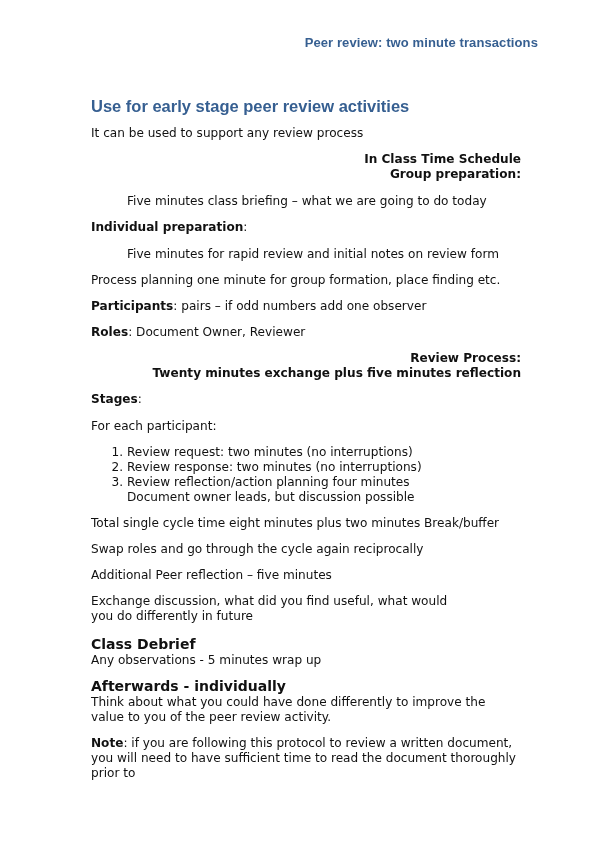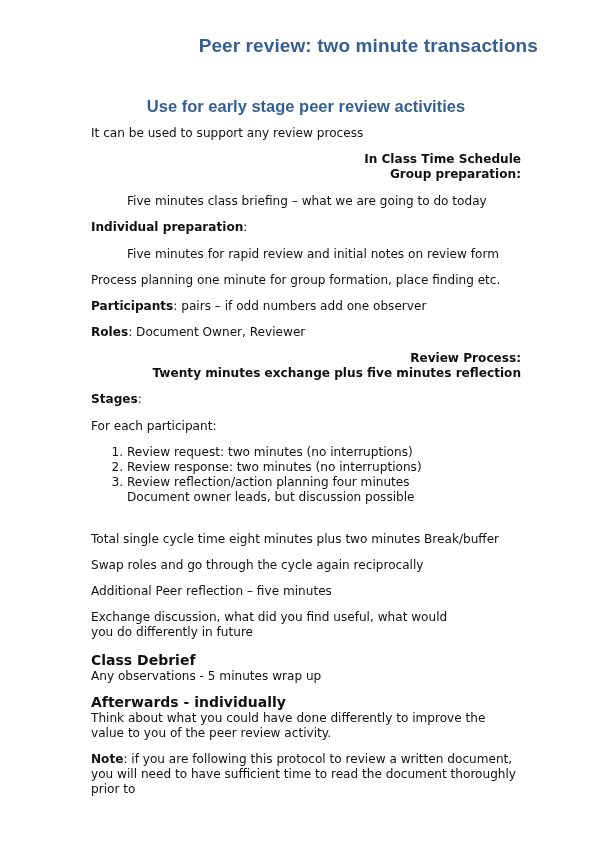--- a/index.html
+++ b/index.html
@@ -1,21 +1,21 @@
 <!DOCTYPE html>
 <html><head>
 <meta charset="utf-8">
 <style>
   html, body { margin: 0; padding: 0; background: #ffffff; }
   body { width: 600px; height: 849px; position: relative; overflow: hidden;
          font-family: "DejaVu Sans", sans-serif; color: #111; }
   .page-header { position: absolute; top: 35px; right: 62px; font-family: "Liberation Sans", sans-serif;
-                 font-weight: bold; font-size: 19px; color: #365f91; letter-spacing: 0.1px; }
+                 font-weight: bold; font-size: 13px; color: #365f91; letter-spacing: 0.1px; }
   .content { position: absolute; left: 91px; top: 97px; width: 430px; font-size: 12.1px; line-height: 15px; }
-  .h1 { font-family: "Liberation Sans", sans-serif; font-weight: bold; font-size: 16.5px; color: #365f91; line-height: 19px; margin: 0; text-align: center; }
+  .h1 { font-family: "Liberation Sans", sans-serif; font-weight: bold; font-size: 16.5px; color: #365f91; line-height: 19px; margin: 0; }
   p { margin: 0; }
   .gap { margin-top: 10px; }
   .b { font-weight: bold; text-align: right; }
   .indent { padding-left: 36px; }
   .h2 { font-weight: bold; font-size: 14px; line-height: 17px; }
   ol { margin: 10px 0 0 0; padding-left: 36px; }
   ol li { padding-left: 0; }
 </style>
 </head>
 <body>
@@ -42,21 +42,21 @@
 
   <p class="gap" style="margin-top:11px"><span class="b">Stages</span><span>:</span></p>
   <p class="gap" style="margin-top:12px">For each participant:</p>
 
   <ol style="margin-top:11px">
     <li>Review request: two minutes (no interruptions)</li>
     <li>Review response: two minutes (no interruptions)</li>
     <li><span>Review reflection/action planning four minutes</span><br><span>Document owner leads, but discussion possible</span></li>
   </ol>
 
-  <p class="gap" style="margin-top:27px">Total single cycle time eight minutes plus two minutes Break/buffer</p>
+  <p class="gap" style="margin-top:11px">Total single cycle time eight minutes plus two minutes Break/buffer</p>
   <p class="gap" style="margin-top:11px">Swap roles and go through the cycle again reciprocally</p>
   <p class="gap" style="margin-top:11px">Additional Peer reflection – five minutes</p>
   <p class="gap" style="margin-top:11px; width:380px">Exchange discussion, what did you find useful, what would you do differently in future</p>
 
   <p class="gap h2" style="margin-top:12px">Class Debrief</p>
   <p>Any observations - 5 minutes wrap up</p>
 
   <p class="gap h2" style="margin-top:10px">Afterwards - individually</p>
   <p>Think about what you could have done differently to improve the value to you of the peer review activity.</p>
 

